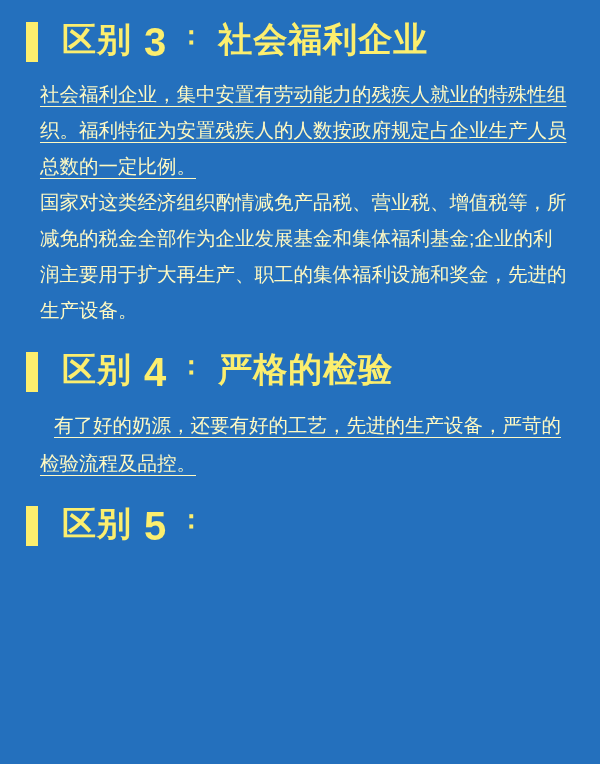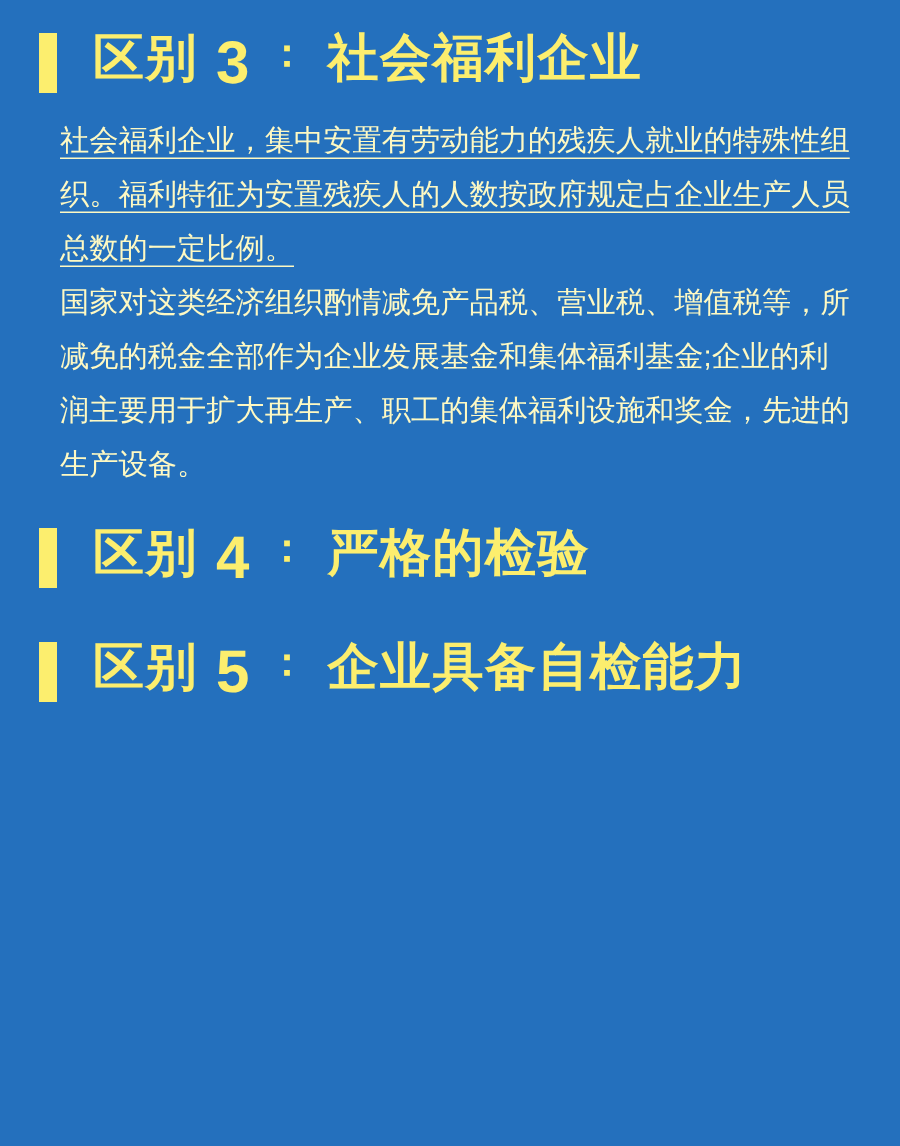--- a/index.html
+++ b/index.html
@@ -112,25 +112,27 @@
   </div>
 
   <div class="section s2">
     <div class="heading">
       <div class="bar"></div>
       <span class="h-label">区别</span>
       <span class="h-num">4</span>
       <span class="h-colon">：</span>
       <span class="h-title">严格的检验</span>
     </div>
+    <div class="body-text">
+      <p class="u para-indent">有了好的奶源，还要有好的工艺，先进的生产设备，严苛的检验流程及品控。</p>
+    </div>
   </div>
 
   <div class="section s3">
     <div class="heading">
       <div class="bar"></div>
       <span class="h-label">区别</span>
       <span class="h-num">5</span>
       <span class="h-colon">：</span>
-      <span class="h-title">企业具备自检能力</span>
     </div>
   </div>
 
 </div>
 
 </body></html>

